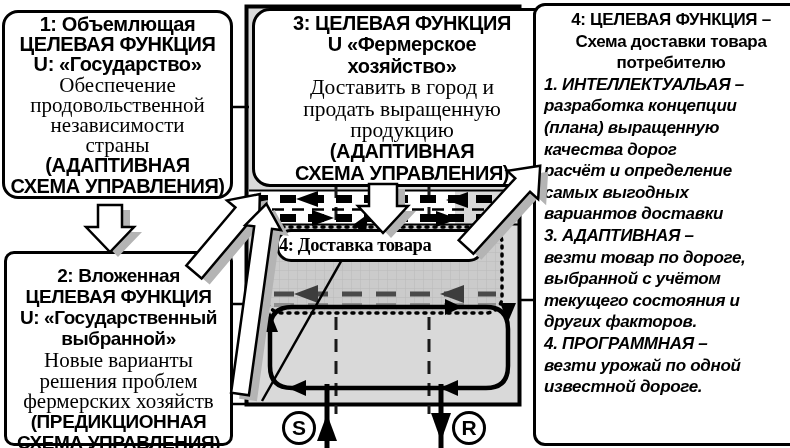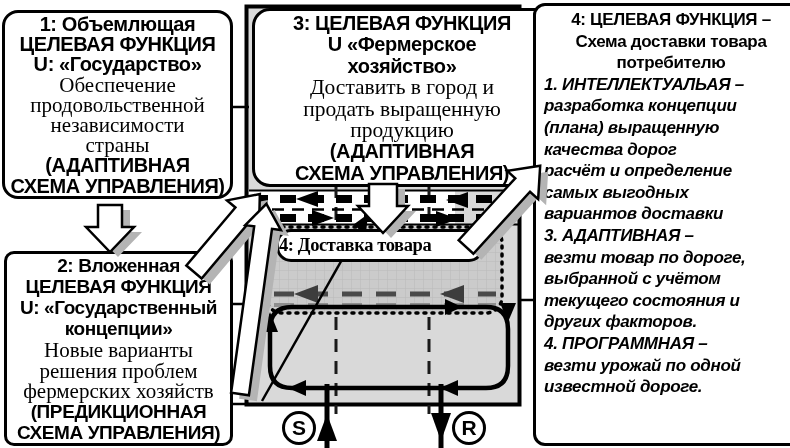--- a/index.html
+++ b/index.html
@@ -8,21 +8,21 @@
   svg{position:absolute;left:0;top:0;}
   #base-art{z-index:1;}
   #arrow-art{z-index:5;pointer-events:none;}
   .box{position:absolute;box-sizing:border-box;background:#fff;border:3.5px solid #000;
        border-radius:16px;text-align:center;z-index:3;}
   .box .b{font-family:"Liberation Sans",sans-serif;font-weight:700;letter-spacing:-0.4px;}
   .box .s{font-family:"Liberation Serif",serif;font-weight:400;}
   #box1{left:2px;top:10px;width:231px;height:189px;padding-top:1px;}
   #box1 .b{font-size:20px;line-height:20.2px;}
   #box1 .s{font-size:21px;line-height:20.2px;}
-  #box2{left:4px;top:251px;width:229px;height:195px;padding-top:2px;border-radius:10px;}
+  #box2{left:4px;top:251px;width:229px;height:195px;padding-top:12px;border-radius:10px;}
   #box2 .b{font-size:19px;line-height:20.9px;}
   #box2 .s{font-size:21px;line-height:20.9px;}
   #box3{left:252px;top:8px;width:300px;height:179px;padding-top:2px;border-radius:18px;}
   #box3 .b{font-size:20px;line-height:21.4px;}
   #box3 .s{font-size:21.5px;line-height:21.4px;}
   #box4{left:533px;top:3px;width:276px;height:443px;border-width:3px;border-radius:12px;
         padding:3px 8px 0 8px;text-align:left;}
   #box4 .c{font-weight:700;font-size:17px;line-height:21.6px;text-align:center;letter-spacing:-0.3px;}
   #box4 .l{font-weight:700;font-size:17px;line-height:21.6px;text-align:left;letter-spacing:-0.3px;font-style:italic;}
   #delivery-label{position:absolute;left:276px;top:229px;width:208px;height:33px;z-index:4;
@@ -119,21 +119,21 @@
     <div class="s">независимости</div>
     <div class="s">страны</div>
     <div class="b">(АДАПТИВНАЯ</div>
     <div class="b">СХЕМА УПРАВЛЕНИЯ)</div>
   </div>
 
   <div class="box" id="box2">
     <div class="b">2: Вложенная</div>
     <div class="b">ЦЕЛЕВАЯ ФУНКЦИЯ</div>
     <div class="b">U: «Государственный</div>
-    <div class="b">концепции»</div>
+    <div class="b">выбранной»</div>
     <div class="s">Новые варианты</div>
     <div class="s">решения проблем</div>
     <div class="s">фермерских хозяйств</div>
     <div class="b">(ПРЕДИКЦИОННАЯ</div>
     <div class="b">СХЕМА УПРАВЛЕНИЯ)</div>
   </div>
 
   <div class="box" id="box3">
     <div class="b">3: ЦЕЛЕВАЯ ФУНКЦИЯ</div>
     <div class="b">U «Фермерское</div>

